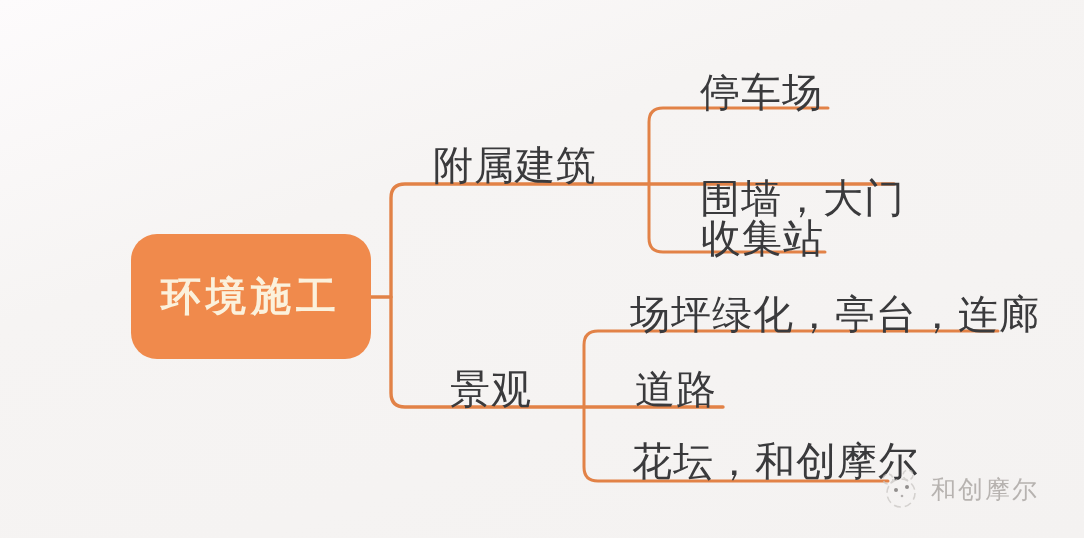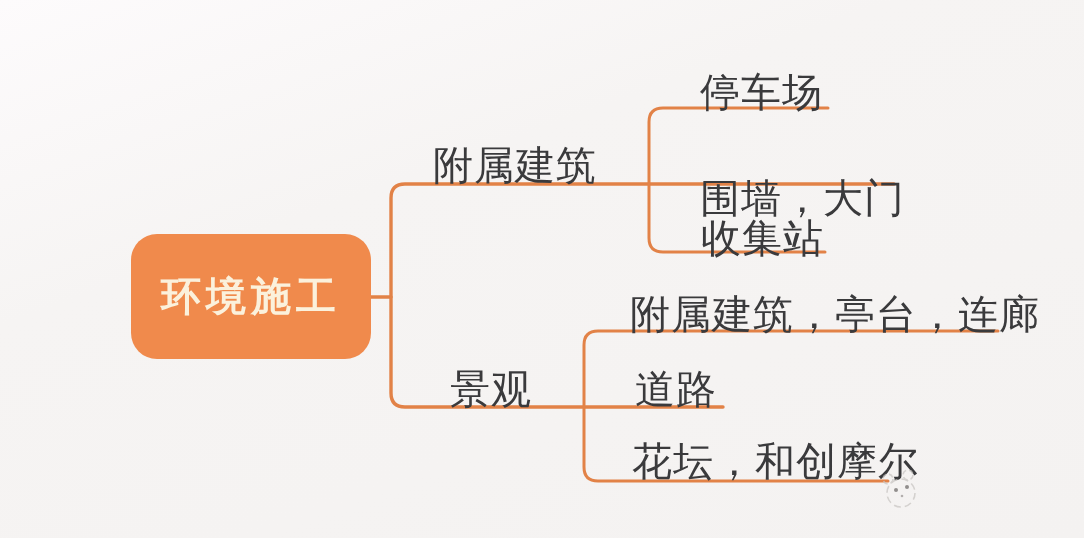--- a/index.html
+++ b/index.html
@@ -55,28 +55,29 @@
   <div class="root-node">
     <span>环境施工</span>
   </div>
 
   <div class="node-label lbl-branch0">附属建筑</div>
   <div class="node-label lbl-leaf00">停车场</div>
   <div class="node-label lbl-leaf01">围墙，大门</div>
   <div class="node-label lbl-leaf02">收集站</div>
 
   <div class="node-label lbl-branch1">景观</div>
-  <div class="node-label lbl-leaf10">附属建筑，亭台，连廊</div>
+  <div class="node-label lbl-leaf10">场坪绿化，亭台，连廊</div>
   <div class="node-label lbl-leaf11">道路</div>
   <div class="node-label lbl-leaf12">花坛，和创摩尔</div>
 
   <div class="watermark">
     <svg width="42" height="46" viewBox="0 0 42 46" fill="none" stroke="#C9C6C3" stroke-width="1.6" opacity="0.8">
       <circle cx="21" cy="27" r="14" stroke-dasharray="7 4"></circle>
       <circle cx="8" cy="13" r="5" stroke-dasharray="5 3"></circle>
       <circle cx="28" cy="9" r="5" stroke-dasharray="5 3"></circle>
       <circle cx="16" cy="24" r="2" fill="#6E6B69" stroke="none"></circle>
       <circle cx="27" cy="21" r="2" fill="#6E6B69" stroke="none"></circle>
       <circle cx="22" cy="30" r="1.3" fill="#9B9795" stroke="none"></circle>
     </svg>
+    <span class="wm-text">和创摩尔</span>
   </div>
 
 </div>
 
 </body></html>

